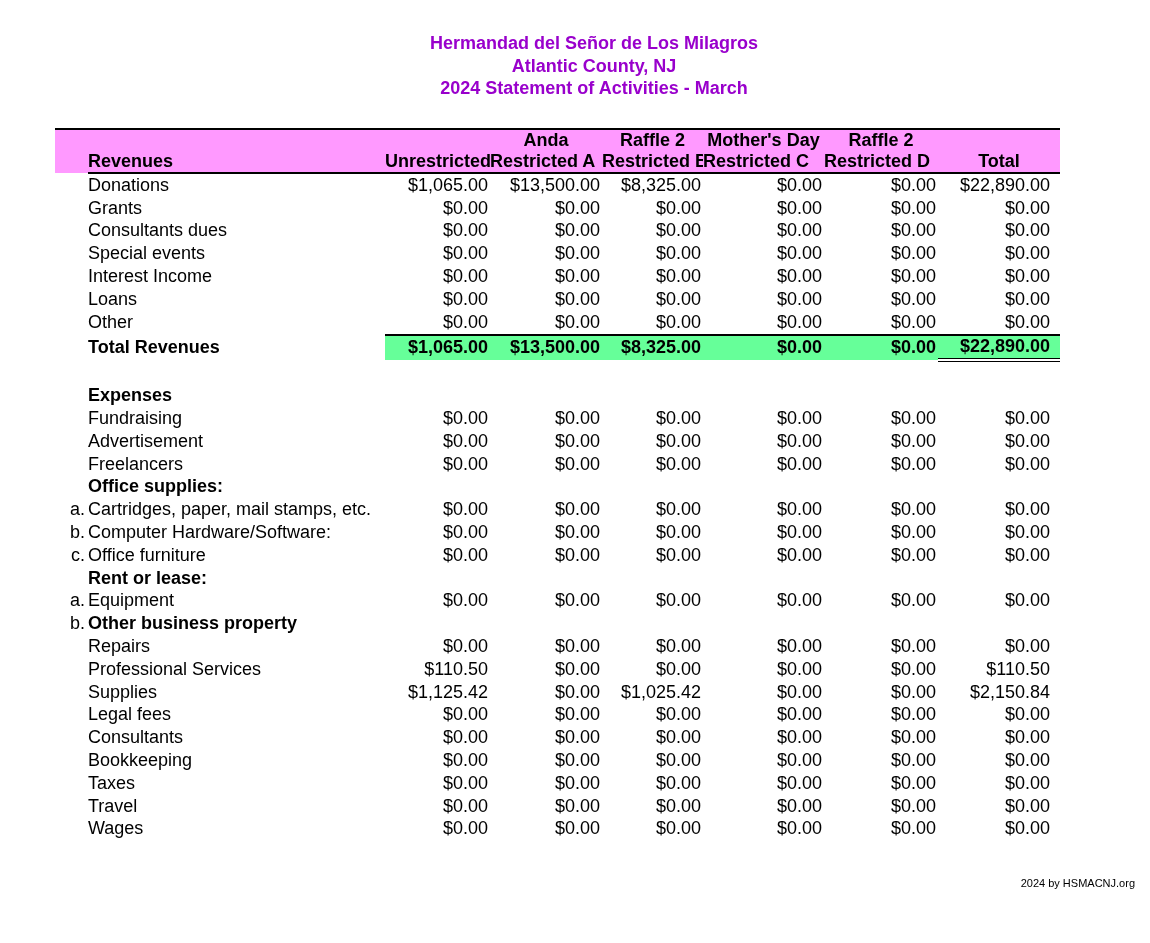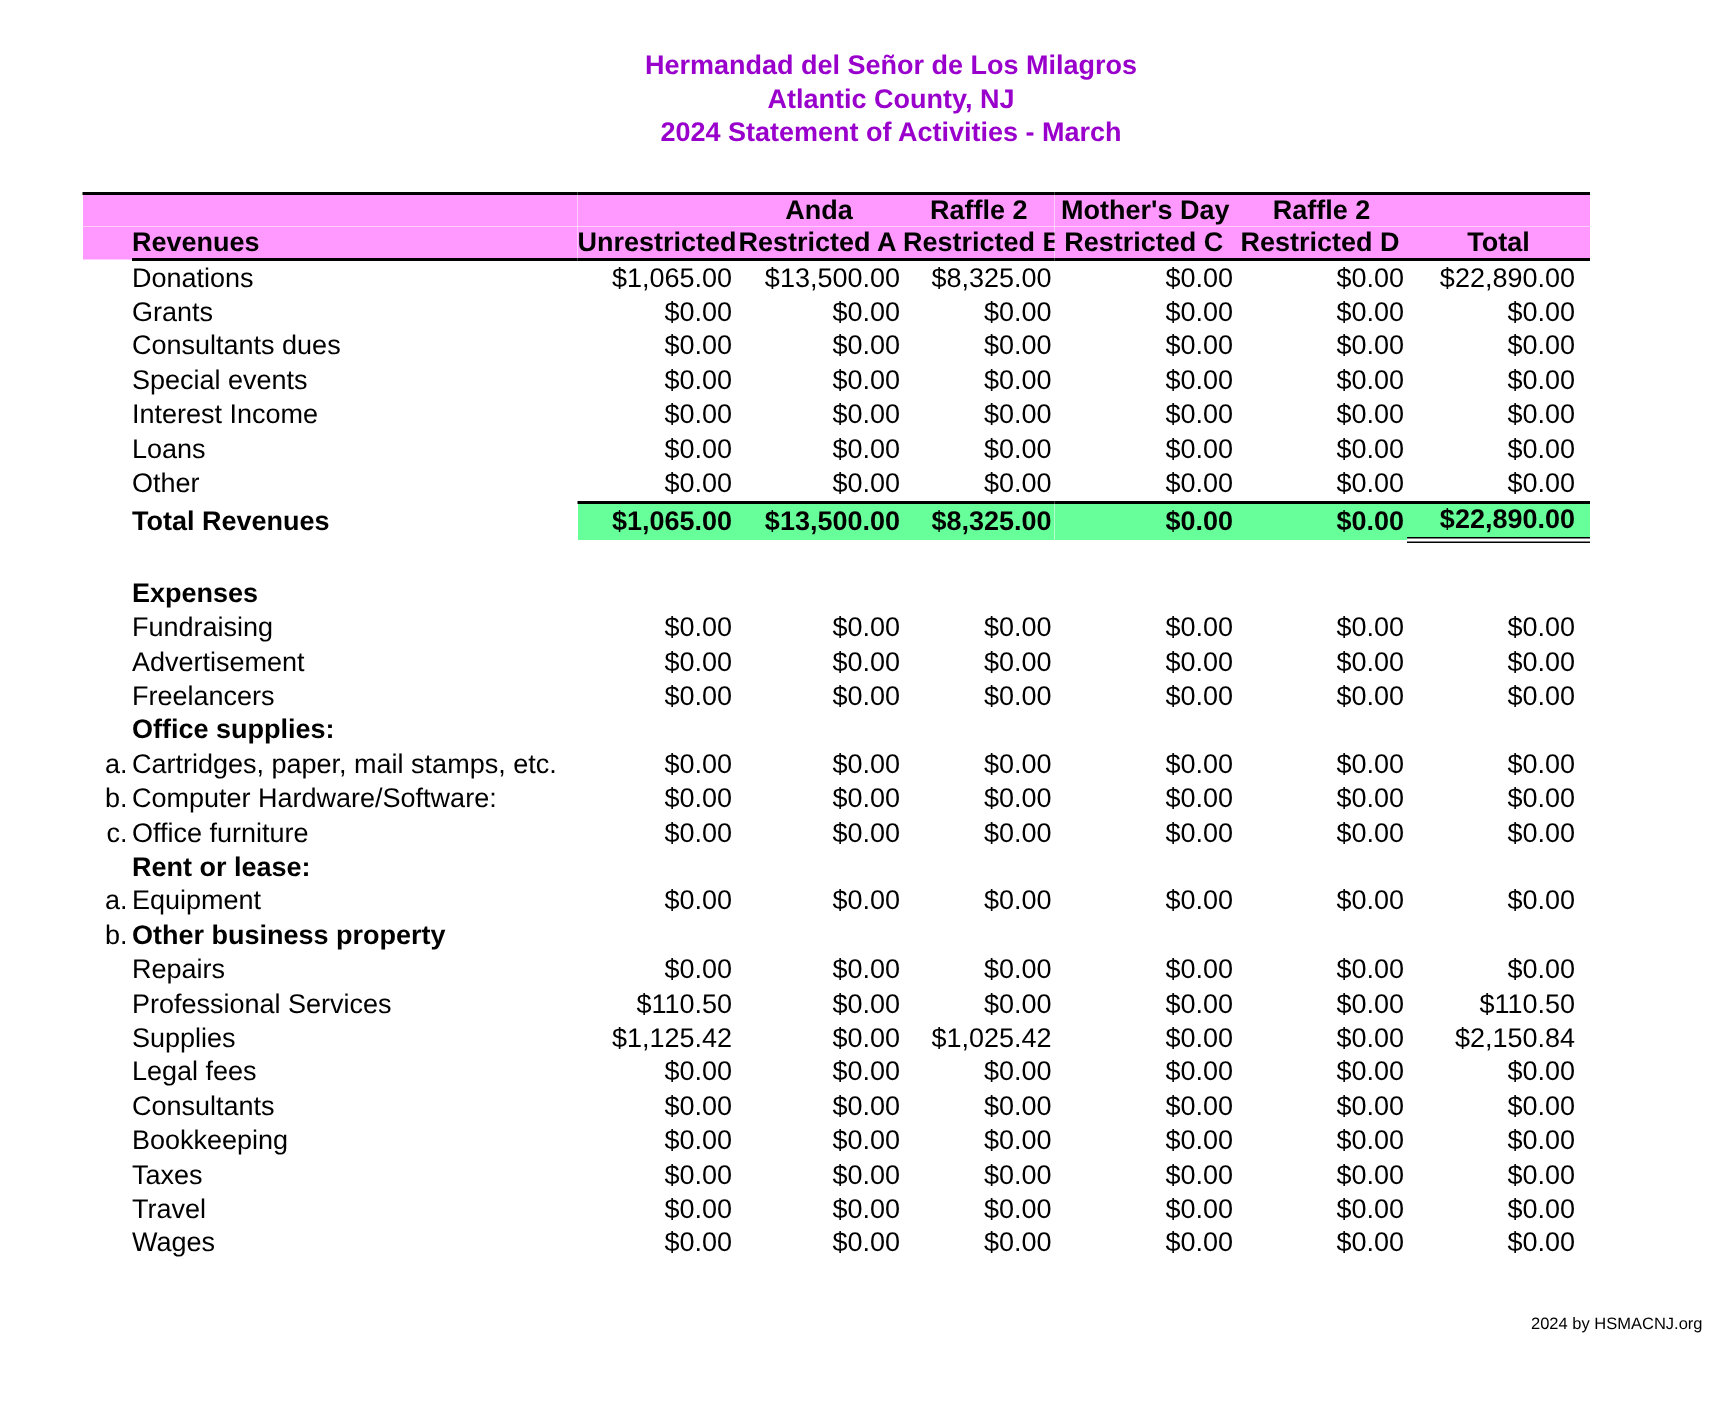--- a/index.html
+++ b/index.html
@@ -26,21 +26,21 @@
   table.statement td { overflow:hidden; white-space:nowrap; }
   
   thead td {
     background:var(--header-pink); font-weight:bold; height:21px;
     vertical-align:bottom; padding:0;
   }
   tr.hdr-top td { text-align:center; }
   tr.hdr-bot td { border-bottom:2px solid #000; }
   tr.hdr-bot td.c-prefix { border-bottom:none; }
   tr.hdr-bot td.h-label { text-align:left;margin-top:44px; }
-  tr.hdr-bot td.h-val { text-align:center; padding-right:2px; }
+  tr.hdr-bot td.h-val { text-align:left; padding-right:2px; }
   tr.hdr-bot td.h-total { text-align:center; }
   
   tbody td { height:22.8px; vertical-align:middle; padding:0; }
   td.c-prefix { text-align:right; padding-right:3px; }
   td.c-label  { text-align:left; }
   td.c-val    { text-align:right; padding-right:2px; }
   td.c-val.c-total { padding-right:10px; }
   tr.section-row td.c-label, tr.total-row td.c-label { font-weight:bold; }
   tr.total-row td.c-val {
     background:var(--total-green); border-top:2px solid #000; font-weight:bold;

